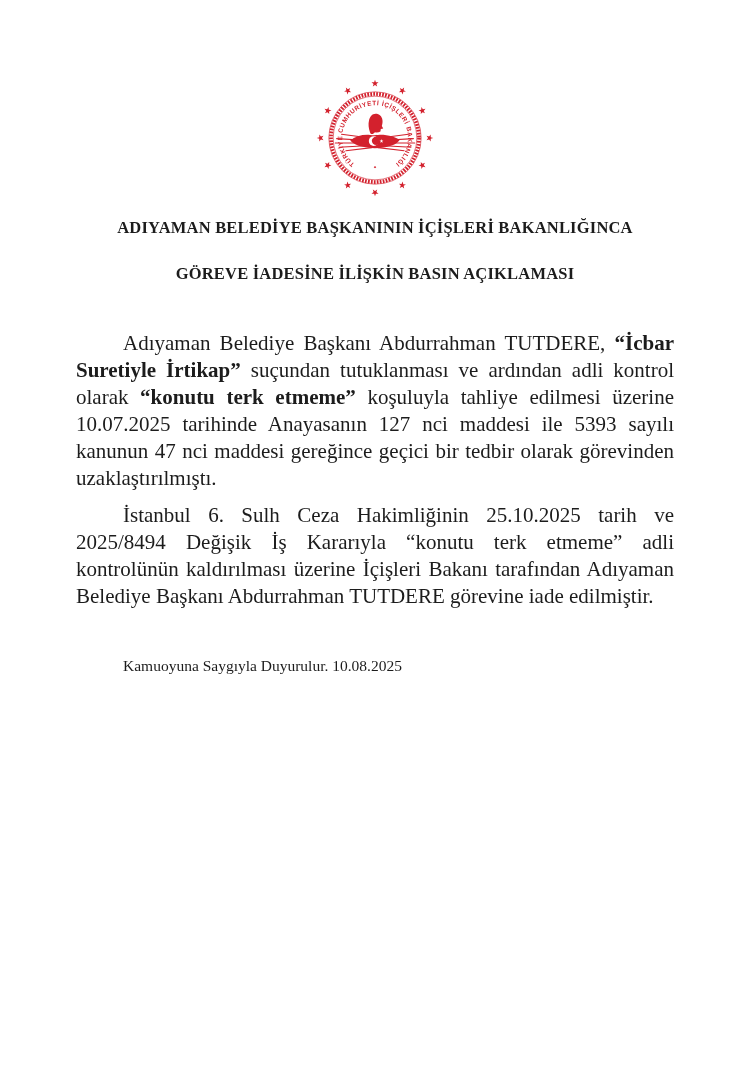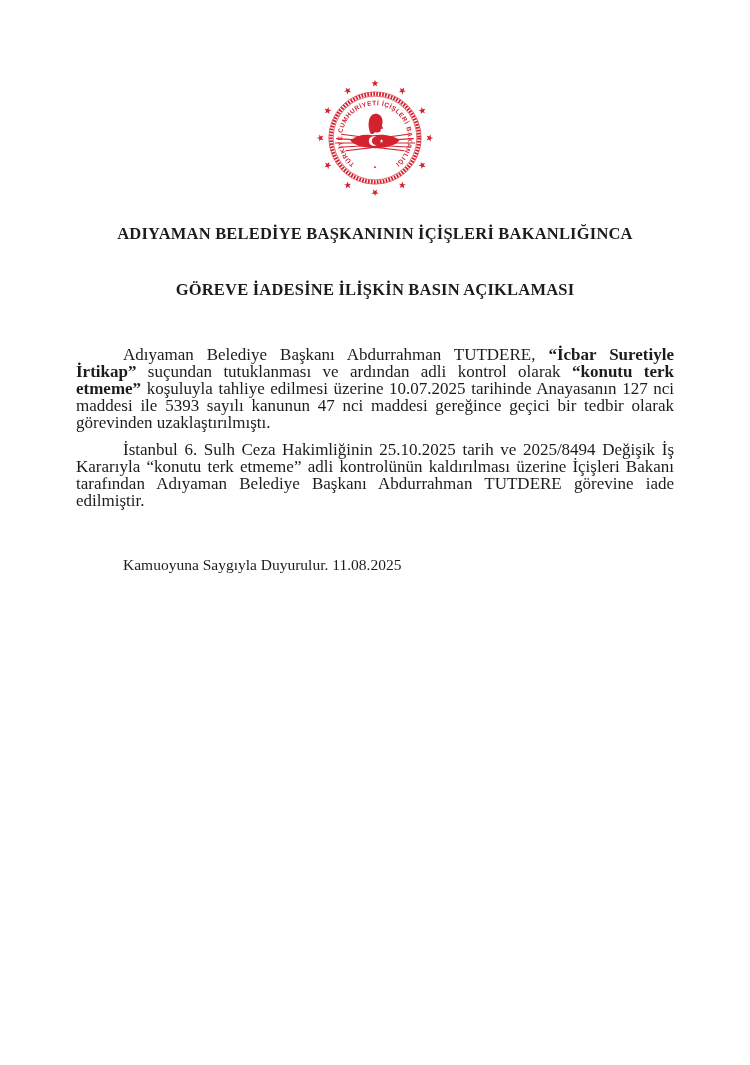--- a/index.html
+++ b/index.html
@@ -27,26 +27,26 @@
     font-size: 10.4px;
     letter-spacing: 0.9px;
   }
   .title-block { text-align: center; }
   .title-line {
     font-weight: bold;
     font-size: 16.5px;
     line-height: 20px;
     letter-spacing: 0.2px;
   }
-  .title-line.first  { margin-top: 24px; }
-  .title-line.second { margin-top: 36px; }
+  .title-line.first  { margin-top: 18px; }
+  .title-line.second { margin-top: 26px; }
   .body-block {
     margin: 46px 76px 16px 76px;
-    font-size: 17px;
-    line-height: 17px;
+    font-size: 21px;
+    line-height: 27px;
     text-align: justify;
   }
   p.para {
     margin: 0;
     text-indent: 47px;
   }
   p.para + p.para { margin-top: 10px; }
   .bold { font-weight: bold; }
   .closing-line {
     margin: 46px 76px 0 76px;
@@ -123,15 +123,15 @@
   <div class="title-block">
     <div class="title-line first">ADIYAMAN BELEDİYE BAŞKANININ İÇİŞLERİ BAKANLIĞINCA</div>
     <div class="title-line second">GÖREVE İADESİNE İLİŞKİN BASIN AÇIKLAMASI</div>
   </div>
 
   <div class="body-block">
     <p class="para"><span>Adıyaman Belediye Başkanı Abdurrahman TUTDERE, </span><span class="bold">“İcbar Suretiyle İrtikap”</span><span> suçundan tutuklanması ve ardından adli kontrol olarak </span><span class="bold">“konutu terk etmeme”</span><span> koşuluyla tahliye edilmesi üzerine 10.07.2025 tarihinde Anayasanın 127 nci maddesi ile 5393 sayılı kanunun 47 nci maddesi gereğince geçici bir tedbir olarak görevinden uzaklaştırılmıştı.</span></p>
     <p class="para"><span>İstanbul 6. Sulh Ceza Hakimliğinin 25.10.2025 tarih ve 2025/8494 Değişik İş Kararıyla “konutu terk etmeme” adli kontrolünün kaldırılması üzerine İçişleri Bakanı tarafından Adıyaman Belediye Başkanı Abdurrahman TUTDERE görevine iade edilmiştir.</span></p>
   </div>
 
-  <div class="closing-line">Kamuoyuna Saygıyla Duyurulur. 11.08.2025</div>
+  <div class="closing-line">Kamuoyuna Saygıyla Duyurulur. 10.08.2025</div>
 
 </div>
 
 </body></html>

